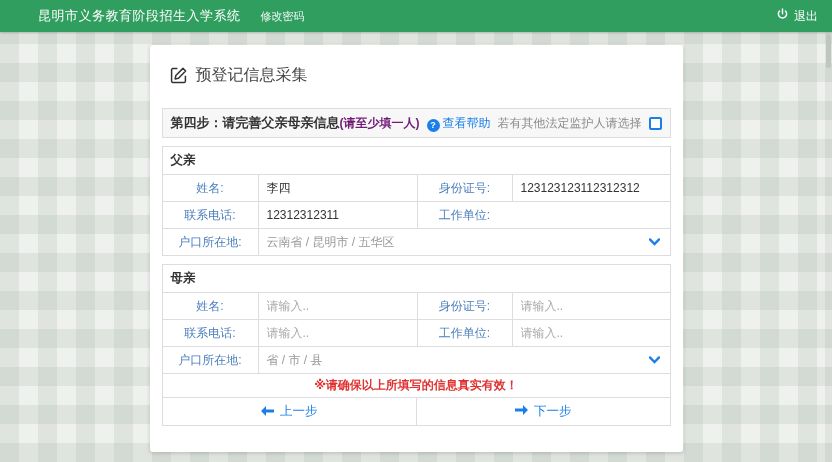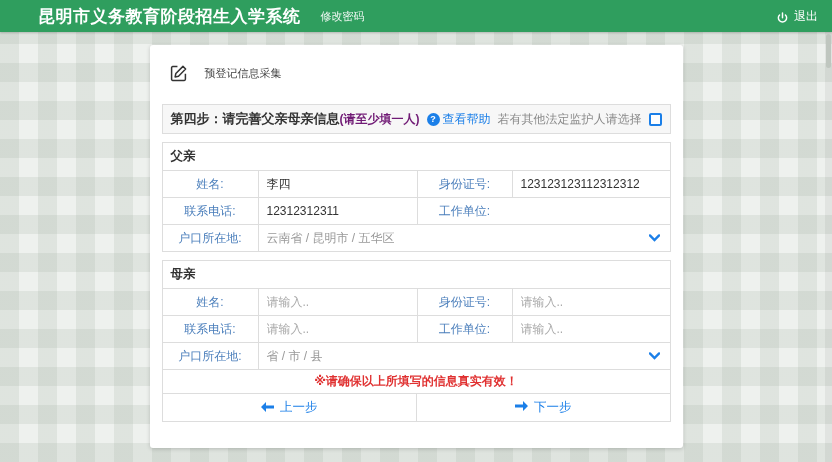--- a/index.html
+++ b/index.html
@@ -13,48 +13,48 @@
       repeating-linear-gradient(0deg, rgba(162,176,162,.20) 0 19px, rgba(255,255,255,0) 19px 38px),
       repeating-linear-gradient(90deg, rgba(162,176,162,.20) 0 19px, rgba(255,255,255,0) 19px 38px);
   }
 
   
   .navbar{
     position:relative; height:32px; background:#2f9e5e;
     display:flex; align-items:center; color:#fff;
     padding:0 14px 0 38px; box-shadow:0 1px 2px rgba(0,0,0,.2);
   }
-  .brand{ font-size:17px; font-weight:bold; letter-spacing:.5px; }
+  .brand{ font-size:13px; font-weight:normal; letter-spacing:.5px; }
   .change-pwd{ font-size:11px; color:rgba(255,255,255,.92); margin-left:20px; cursor:pointer; }
-  .nav-right{ margin-left:auto; display:flex; align-items:flex-end; gap:5px; font-size:12px; cursor:pointer; }
+  .nav-right{ margin-left:auto; display:flex; align-items:flex-start; gap:5px; font-size:12px; cursor:pointer; }
   .power{ display:flex; align-items:center; }
 
   
   .scrollbar{ position:absolute; top:32px; right:0; width:7px; bottom:0; background:rgba(0,0,0,.05); }
   .scroll-thumb{ position:absolute; top:2px; left:1px; width:5px; height:34px; background:#bfc6bf; border-radius:3px; }
 
   
   .card{
     width:533px; margin:13px auto 0; background:#fff; border-radius:3px;
     box-shadow:0 1px 4px rgba(0,0,0,.18); padding:0 12px 26px;
   }
   .card-header{
-    display:flex; align-items:center; gap:18px;
-    padding:20px 8px 22px; font-size:11px; color:#444;
+    display:flex; align-items:center; gap:9px;
+    padding:20px 8px 22px; font-size:16px; color:#444;
   }
   .edit-ic{ display:flex; align-items:center; }
 
   
   .step-bar{
     display:flex; align-items:center; border:1px solid #ddd; background:#f7f7f7;
     height:30px; padding:0 8px; font-size:12px; white-space:nowrap;
   }
   .step-title{ font-size:13px; font-weight:bold; color:#333; }
   .step-note{ color:#701a75; font-weight:bold; font-size:12px; }
-  .help-link{ color:#1b7fe8; margin-left:7px; display:flex; align-items:center; gap:3px; cursor:pointer; }
+  .help-link{ color:#1b7fe8; margin-left:7px; display:flex; align-items:flex-end; gap:3px; cursor:pointer; }
   .help-q{
     width:13px; height:13px; border-radius:50%; background:#1b7fe8; color:#fff;
     font-size:9px; line-height:13px; text-align:center; font-weight:bold;
   }
   .help-q::before{ content:"?"; }
   .guardian{ margin-left:auto; display:flex; align-items:center; gap:7px; color:#8a8a8a; }
   .checkbox{ width:13px; height:13px; border:2px solid #1b7fe8; border-radius:2px; background:#fff; cursor:pointer; }
 
   
   .tbl{ border:1px solid #ddd; margin-top:8px; font-size:12px; color:#333; }

